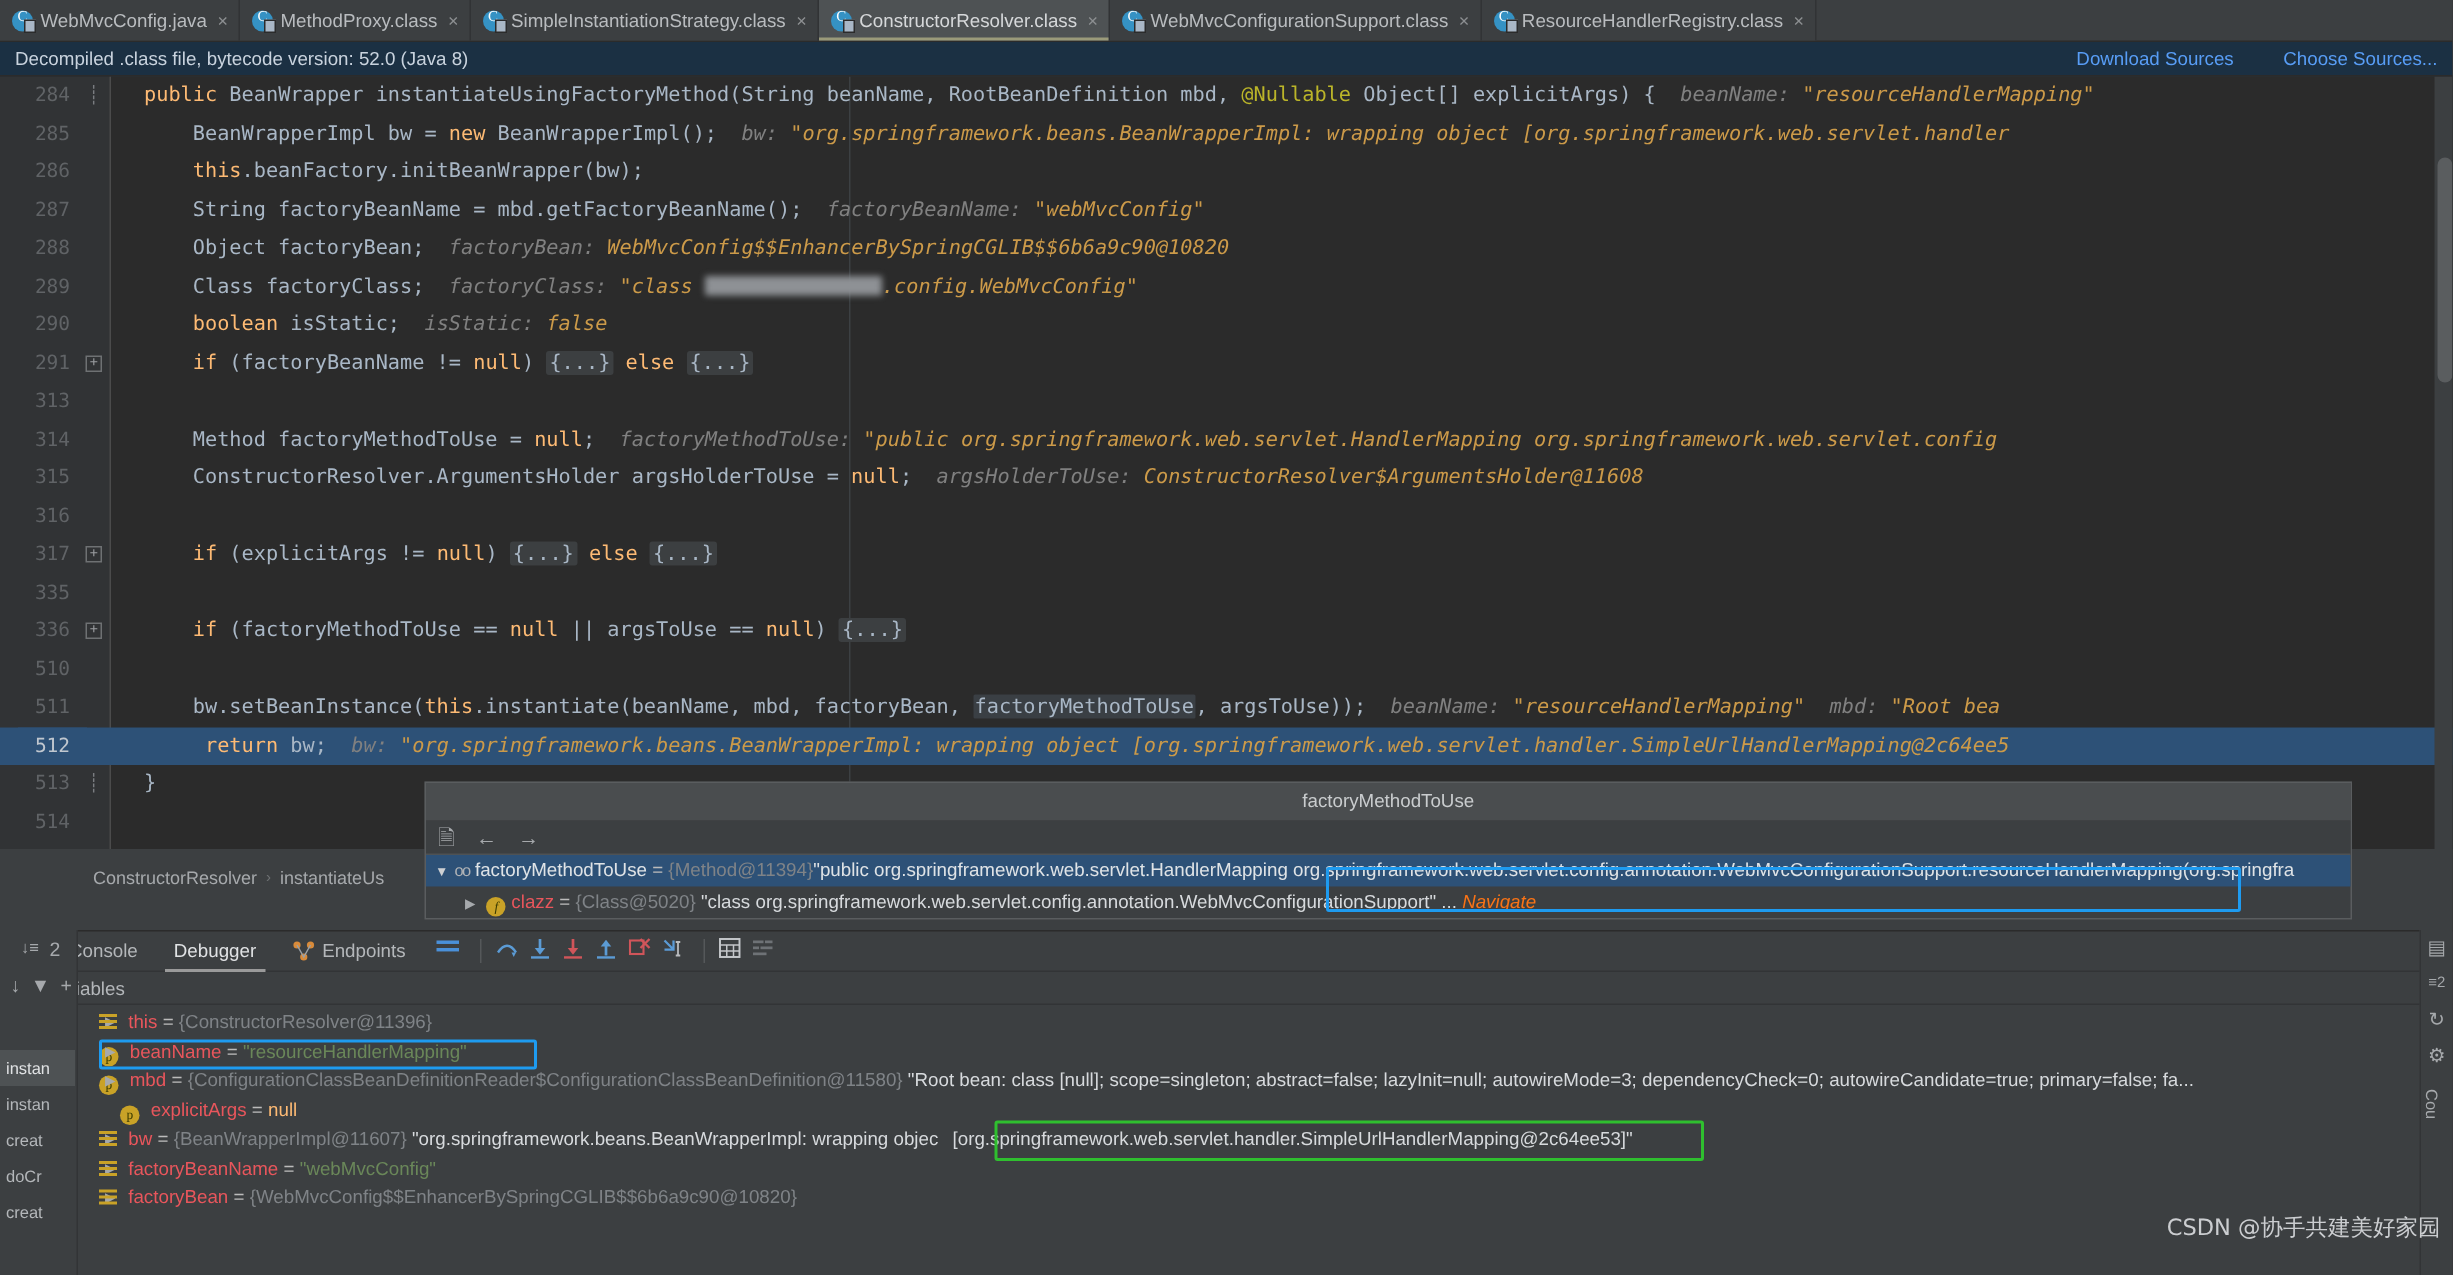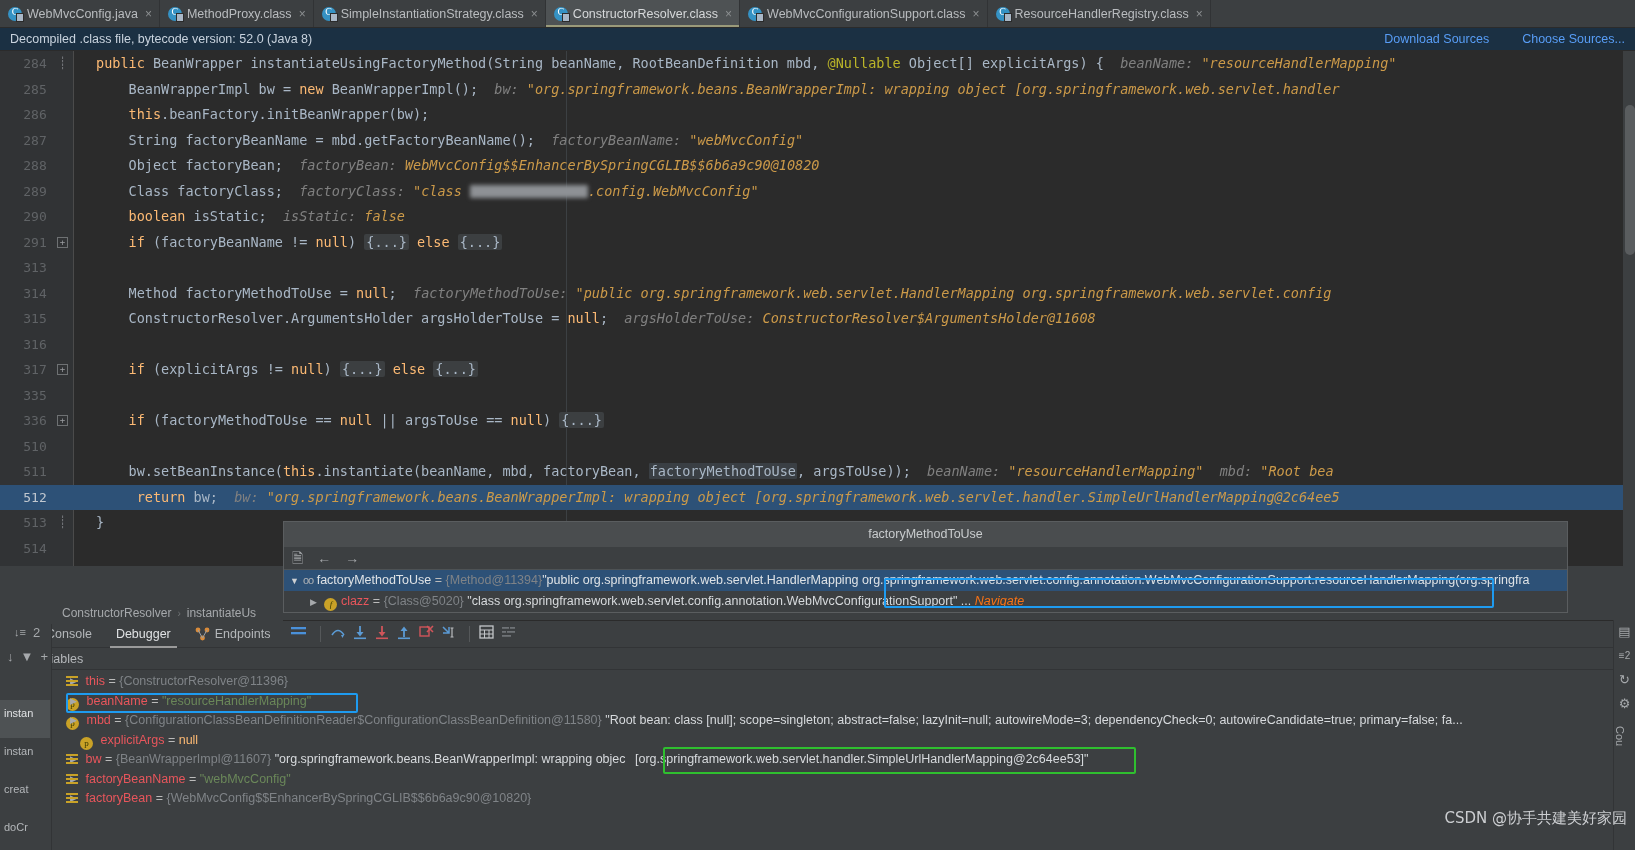--- a/index.html
+++ b/index.html
@@ -173,21 +173,21 @@
     position: absolute; border: 2px solid #1e9bf0; border-radius: 2px;
     pointer-events: none; z-index: 40;
   }
   .green-outline {
     position: absolute; border: 2px solid #2fbf2f; border-radius: 2px;
     pointer-events: none; z-index: 40;
   }
 
   
   .breadcrumb {
-    position: absolute; left: 0; top: 602px; width: 283px; height: 22px;
+    position: absolute; left: 0; top: 574px; width: 283px; height: 22px;
     background: #3c3f41; display: flex; align-items: center;
     padding-left: 62px; font-size: 12px; color: #a6a9ac;
     gap: 6px; z-index: 20;
   }
   .breadcrumb .sepc { color: #6e7173; font-size: 10px; }
 
   
   .debugwin {
     position: absolute; left: 0; top: 620px; right: 0; bottom: 0;
     background: #3c3f41; border-top: 1px solid #2b2b2b;
@@ -263,21 +263,21 @@
   }
   .leftstrip .ls-row {
     display: flex; align-items: center; gap: 7px;
     height: 24px; padding-left: 7px; color: #a6a9ac; font-size: 13px;
   }
   .vtabs {
     position: absolute; left: 0; top: 700px; width: 50px; bottom: 0;
     font-size: 11px; color: #b4b7ba;
   }
   .vtab {
-    height: 38px; line-height: 26px; padding-left: 4px;
+    height: 24px; line-height: 26px; padding-left: 4px;
     white-space: nowrap; overflow: hidden;
   }
   .vtab.active { background: #4e5254; color: #e0e2e4; }
   .rightstrip {
     position: absolute; right: 0; top: 620px; width: 22px; bottom: 0;
     background: #3c3f41; border-left: 1px solid #323436;
   }
   .rightstrip .rs-ic {
     color: #a6a9ac; font-size: 13px; text-align: center;
     height: 24px; line-height: 24px;

